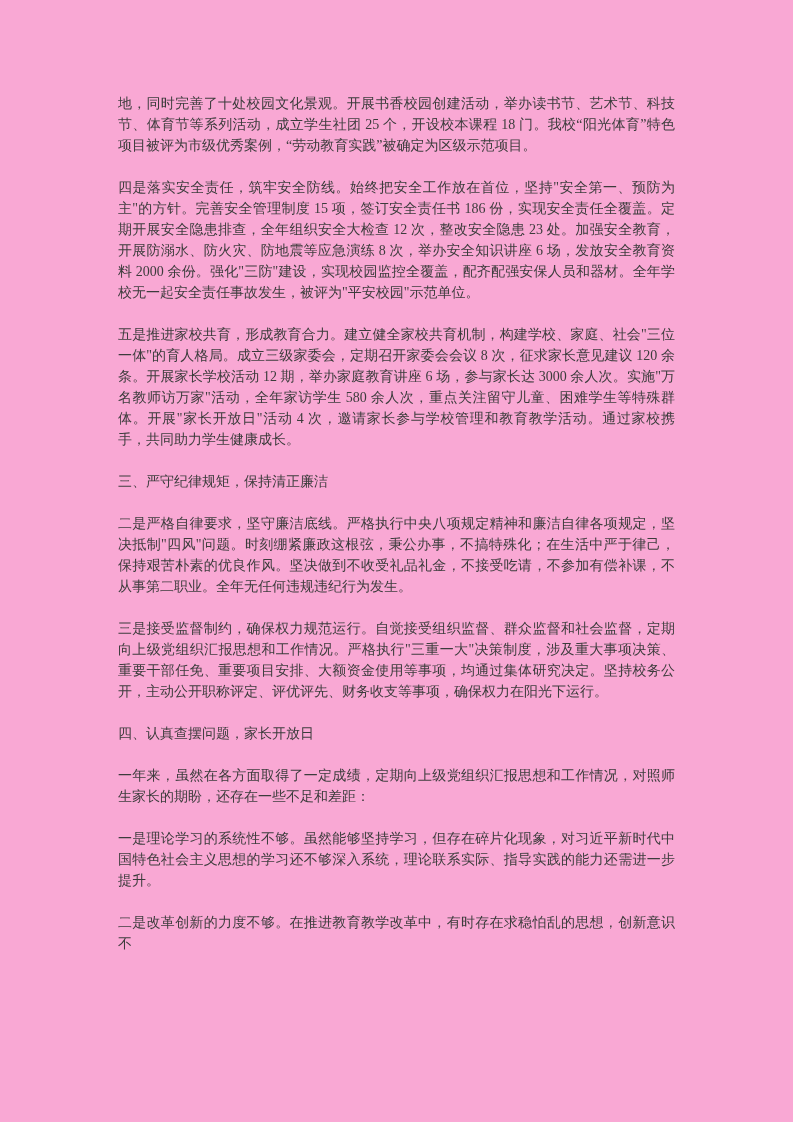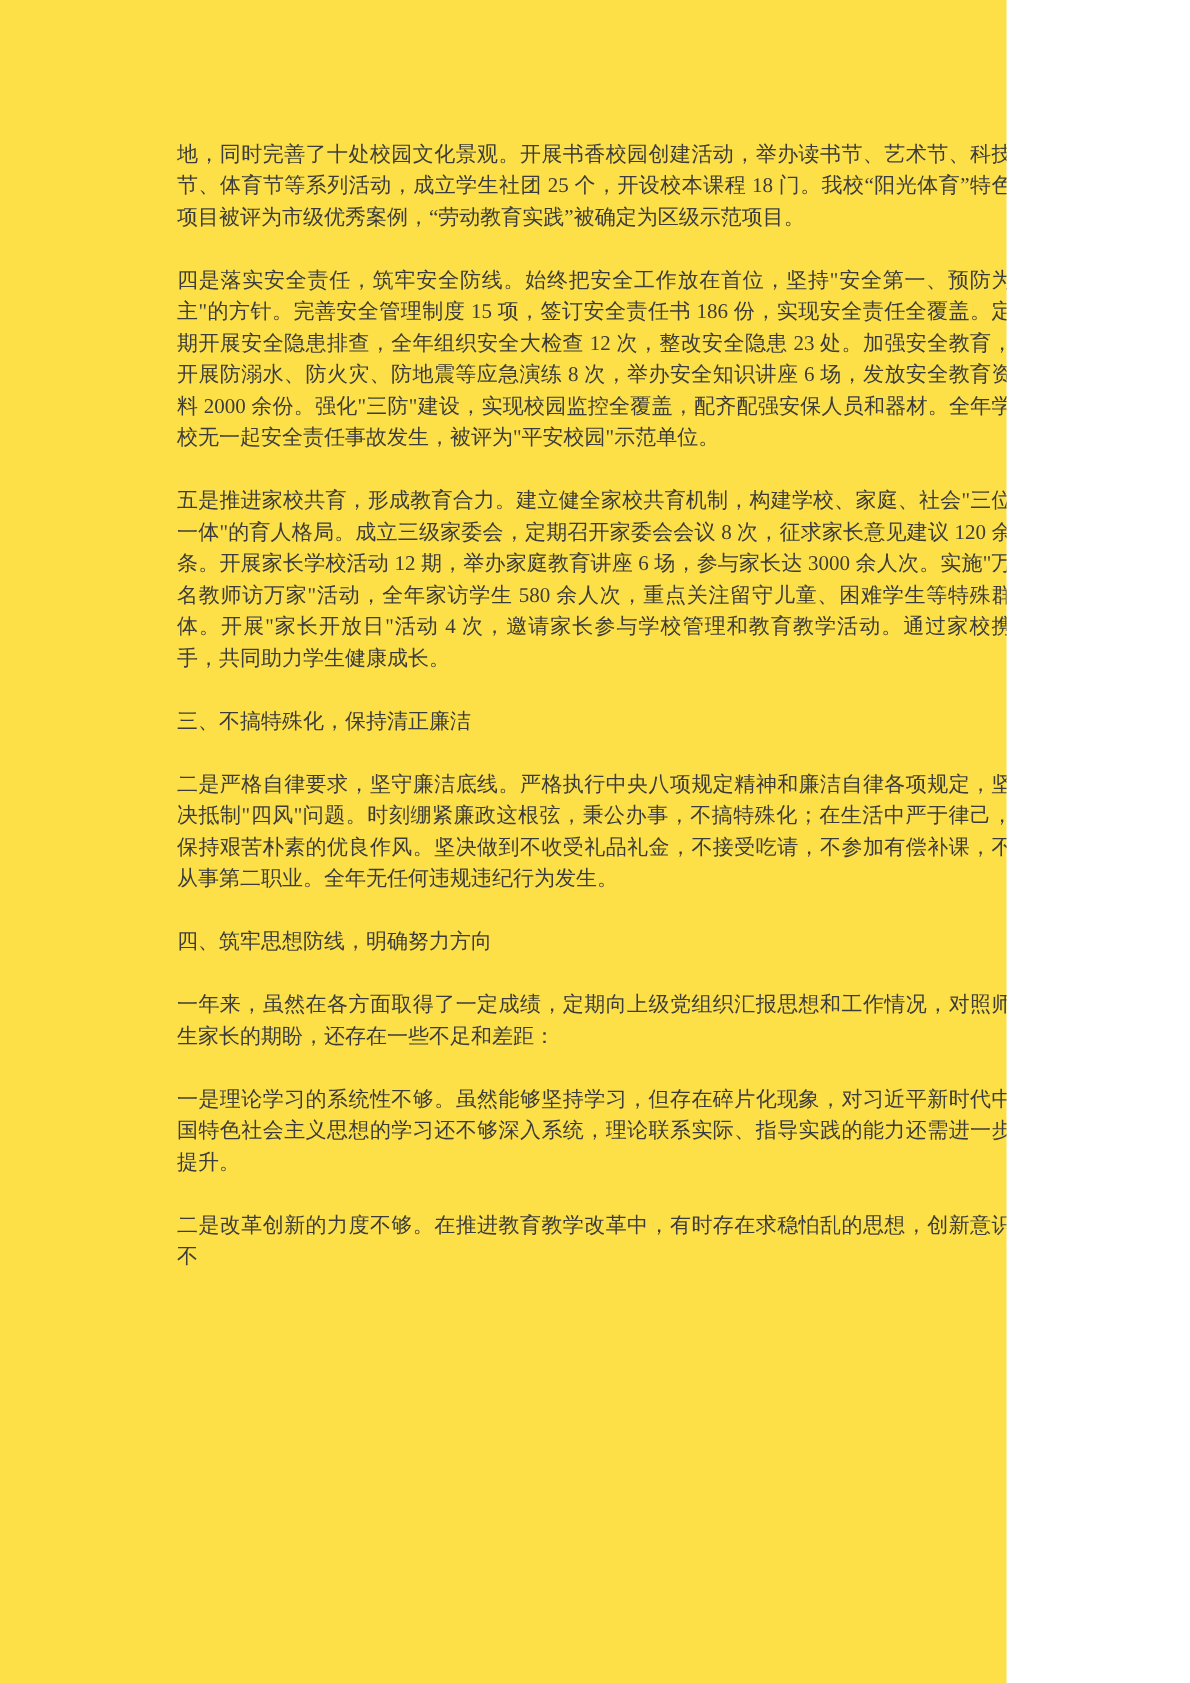--- a/index.html
+++ b/index.html
@@ -2,25 +2,24 @@
 <html lang="zh"><head>
 <meta charset="utf-8">
 <style>
   html, body {
     margin: 0;
     padding: 0;
     background: #ffffff;
   }
   .page {
     position: relative;
-    width: 628px;
+    width: 793px;
     height: 1122px;
-    background: #fde047;
+    background: #f9a8d4;
     overflow: hidden;
-    padding-left: 43px;
   }
   .content {
     position: absolute;
     left: 118px;
     top: 93px;
     width: 557px;
   }
   .para {
     font-family: "Liberation Serif", "DejaVu Serif", serif;
     font-size: 14px;
@@ -35,20 +34,21 @@
   }
 </style>
 </head>
 <body>
 
 <div class="page">
   <div class="content">
     <div class="para">地，同时完善了十处校园文化景观。开展书香校园创建活动，举办读书节、艺术节、科技节、体育节等系列活动，成立学生社团 25 个，开设校本课程 18 门。我校“阳光体育”特色项目被评为市级优秀案例，“劳动教育实践”被确定为区级示范项目。</div>
     <div class="para">四是落实安全责任，筑牢安全防线。始终把安全工作放在首位，坚持"安全第一、预防为主"的方针。完善安全管理制度 15 项，签订安全责任书 186 份，实现安全责任全覆盖。定期开展安全隐患排查，全年组织安全大检查 12 次，整改安全隐患 23 处。加强安全教育，开展防溺水、防火灾、防地震等应急演练 8 次，举办安全知识讲座 6 场，发放安全教育资料 2000 余份。强化"三防"建设，实现校园监控全覆盖，配齐配强安保人员和器材。全年学校无一起安全责任事故发生，被评为"平安校园"示范单位。</div>
     <div class="para">五是推进家校共育，形成教育合力。建立健全家校共育机制，构建学校、家庭、社会"三位一体"的育人格局。成立三级家委会，定期召开家委会会议 8 次，征求家长意见建议 120 余条。开展家长学校活动 12 期，举办家庭教育讲座 6 场，参与家长达 3000 余人次。实施"万名教师访万家"活动，全年家访学生 580 余人次，重点关注留守儿童、困难学生等特殊群体。开展"家长开放日"活动 4 次，邀请家长参与学校管理和教育教学活动。通过家校携手，共同助力学生健康成长。</div>
-    <div class="para">三、不搞特殊化，保持清正廉洁</div>
+    <div class="para">三、严守纪律规矩，保持清正廉洁</div>
     <div class="para">二是严格自律要求，坚守廉洁底线。严格执行中央八项规定精神和廉洁自律各项规定，坚决抵制"四风"问题。时刻绷紧廉政这根弦，秉公办事，不搞特殊化；在生活中严于律己，保持艰苦朴素的优良作风。坚决做到不收受礼品礼金，不接受吃请，不参加有偿补课，不从事第二职业。全年无任何违规违纪行为发生。</div>
-    <div class="para">四、筑牢思想防线，明确努力方向</div>
+    <div class="para">三是接受监督制约，确保权力规范运行。自觉接受组织监督、群众监督和社会监督，定期向上级党组织汇报思想和工作情况。严格执行"三重一大"决策制度，涉及重大事项决策、重要干部任免、重要项目安排、大额资金使用等事项，均通过集体研究决定。坚持校务公开，主动公开职称评定、评优评先、财务收支等事项，确保权力在阳光下运行。</div>
+    <div class="para">四、认真查摆问题，家长开放日</div>
     <div class="para">一年来，虽然在各方面取得了一定成绩，定期向上级党组织汇报思想和工作情况，对照师生家长的期盼，还存在一些不足和差距：</div>
     <div class="para">一是理论学习的系统性不够。虽然能够坚持学习，但存在碎片化现象，对习近平新时代中国特色社会主义思想的学习还不够深入系统，理论联系实际、指导实践的能力还需进一步提升。</div>
     <div class="para">二是改革创新的力度不够。在推进教育教学改革中，有时存在求稳怕乱的思想，创新意识不</div>
   </div>
 </div>
 
 </body></html>

